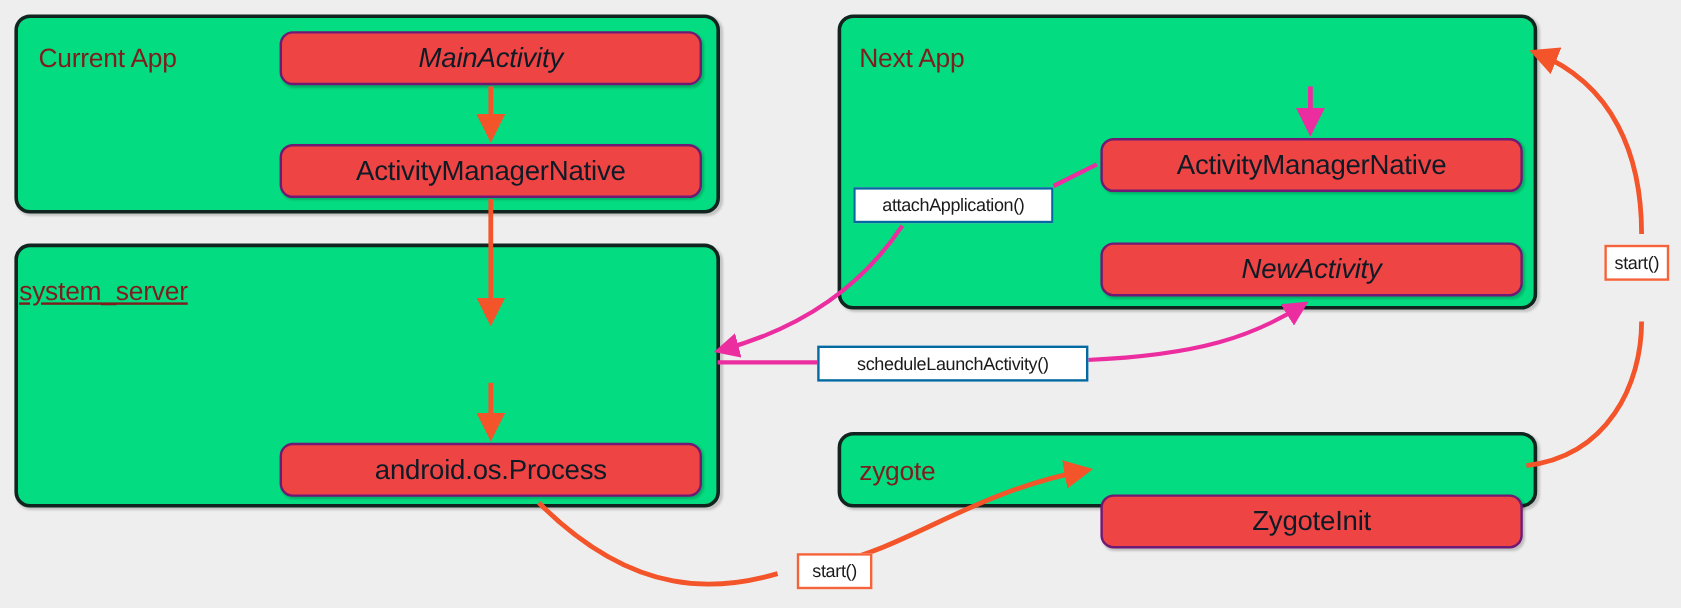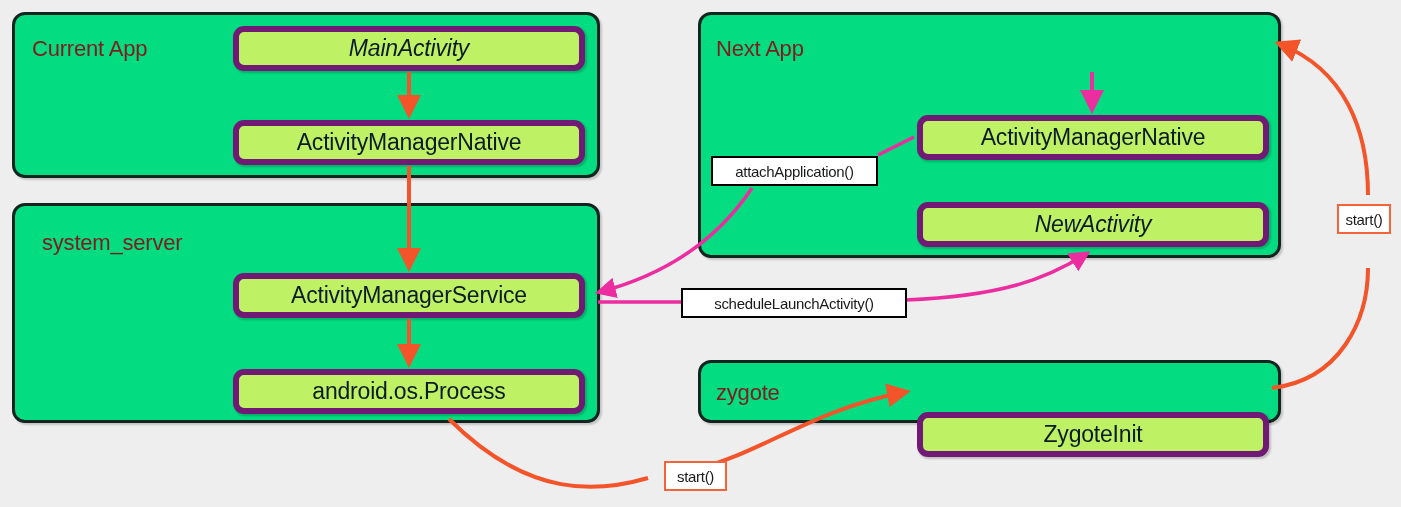--- a/index.html
+++ b/index.html
@@ -27,22 +27,22 @@
   }
   .group-label {
     position: absolute;
     font-size: 22px;
     color: #7f1d1d;
     white-space: nowrap;
     letter-spacing: -0.2px;
   }
   .node {
     position: absolute;
-    background: #bef264;
-    border: 6px solid #701a75;
+    background: #ef4444;
+    border: 2px solid #701a75;
     border-radius: 11px;
     box-sizing: border-box;
     display: flex;
     align-items: center;
     justify-content: center;
     font-size: 23px;
     color: #0c1b26;
     white-space: nowrap;
     box-shadow: 1.5px 1.5px 2px rgba(0,0,0,0.2);
     letter-spacing: -0.2px;
@@ -64,39 +64,38 @@
     box-sizing: border-box;
     display: flex;
     align-items: center;
     justify-content: center;
     font-size: 15px;
     color: #1a1a1a;
     white-space: nowrap;
     padding: 0 5px;
     letter-spacing: -0.3px;
   }
-  .edge-label.magenta { border: 2px solid #000000; }
+  .edge-label.magenta { border: 2px solid #0369a1; }
   .edge-label.orange  { border: 2px solid #f4633a; }
 </style>
 </head>
 <body>
 
 <div id="canvas">
 
   <div class="group-box" style="left:12px; top:12px; width:588px; height:166px;"></div>
   <div class="group-label" style="left:32px; top:36px;">Current App</div>
 
   <div class="node italic" style="left:233px; top:26px; width:352px; height:45px;">MainActivity</div>
 
   <div class="node" style="left:233px; top:120px; width:352px; height:45px;">ActivityManagerNative</div>
 
   <div class="group-box" style="left:12px; top:203px; width:588px; height:220px;"></div>
-  <div class="group-label" style="left:42px; top:230px;">system_server</div>
+  <div class="group-label" style="left:16px; top:230px;text-decoration:underline;">system_server</div>
 
-  <div class="node" style="left:233px; top:273px; width:352px; height:45px;">ActivityManagerService</div>
 
   <div class="node" style="left:233px; top:369px; width:352px; height:45px;">android.os.Process</div>
 
   <div class="group-box" style="left:698px; top:12px; width:583px; height:246px;"></div>
   <div class="group-label" style="left:716px; top:36px;">Next App</div>
 
 
   <div class="node" style="left:917px; top:115px; width:352px; height:45px;">ActivityManagerNative</div>
 
   <div class="node italic" style="left:917px; top:202px; width:352px; height:45px;text-align:right;">NewActivity</div>

